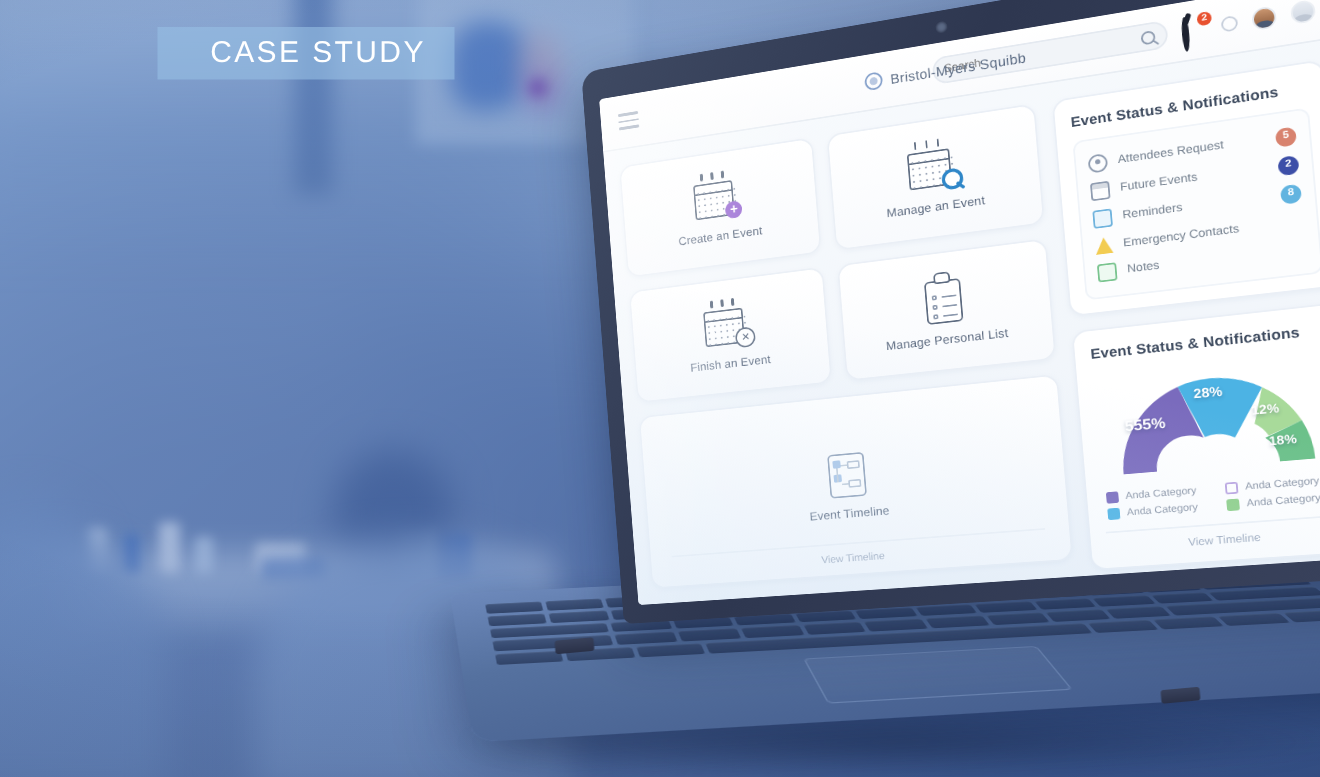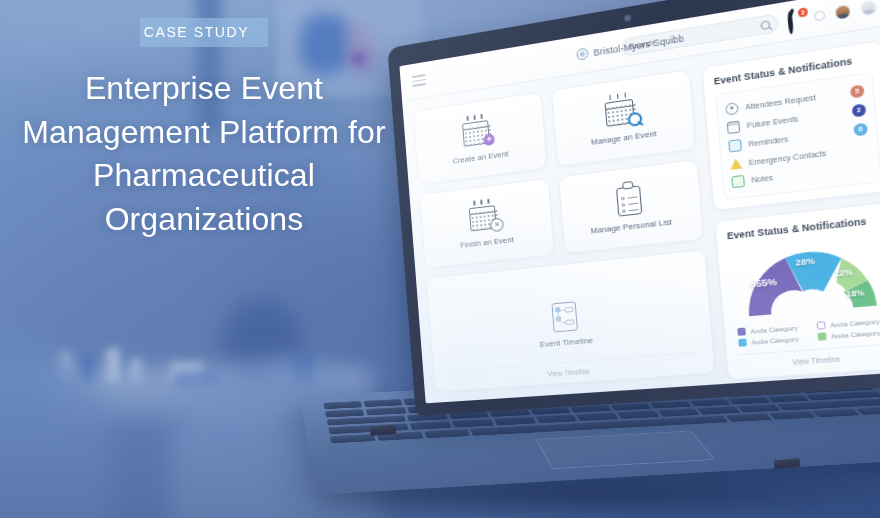--- a/index.html
+++ b/index.html
@@ -84,22 +84,22 @@
 
   
   .headline-wrap {
     position:absolute; left:0; top:18px; width:408px;
     text-align:center; z-index:20;
   }
   .badge {
     display:inline-block;
     background:rgba(150,190,228,.62);
     color:#ffffff;
-    font-size:14px; letter-spacing:1.6px; font-weight:400;
-    padding:7px 19px 8px 4px;
+    font-size:20px; letter-spacing:1.6px; font-weight:400;
+    padding:7px 19px 8px 35px;
     line-height:1;
   }
   .headline {
     margin-top:20px;
     color:#ffffff;
     font-size:32px;
     font-weight:400;
     line-height:1.36;
     letter-spacing:.1px;
     text-shadow:0 1px 10px rgba(30,56,104,.30);
@@ -399,21 +399,20 @@
   <div class="figure fig2-arm"></div>
   <div class="figure fig2-body"></div>
   <div class="figure fig-head"></div>
   <div class="figure fig-body"></div>
   <div class="bg-tint"></div>
   <div class="bg-vignette"></div>
 </div>
 
 <div class="headline-wrap">
   <div class="badge">CASE STUDY</div>
-  <div class="headline">Enterprise Event Management Platform for Pharmaceutical Organizations</div>
 </div>
 
 <div class="laptop">
 
   <div class="base-shadow"></div>
 
   <div class="base">
     <div class="keys">
       <div class="krow">
         <div class="key"></div>

